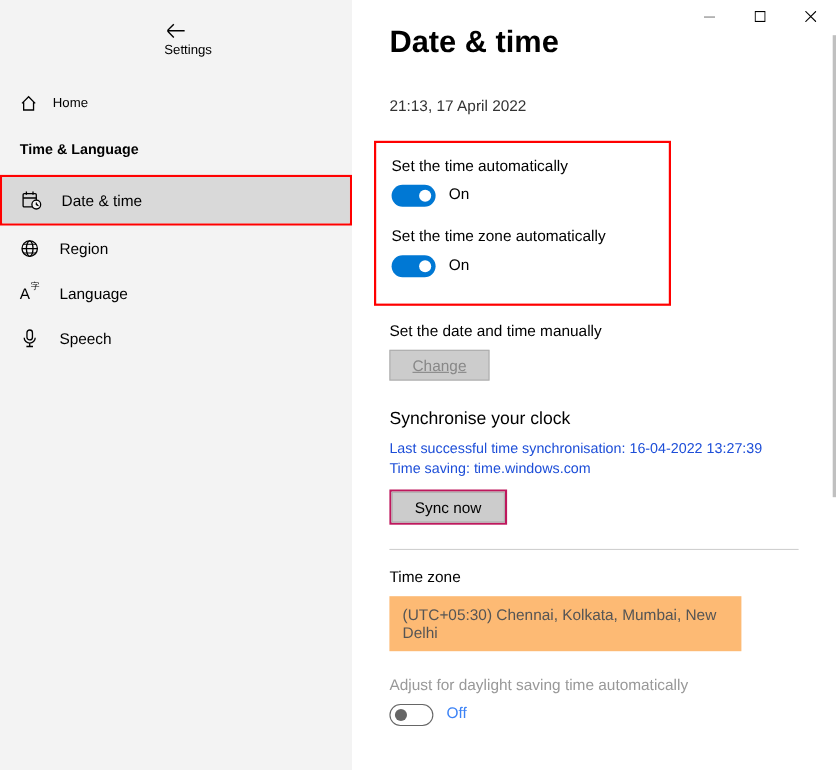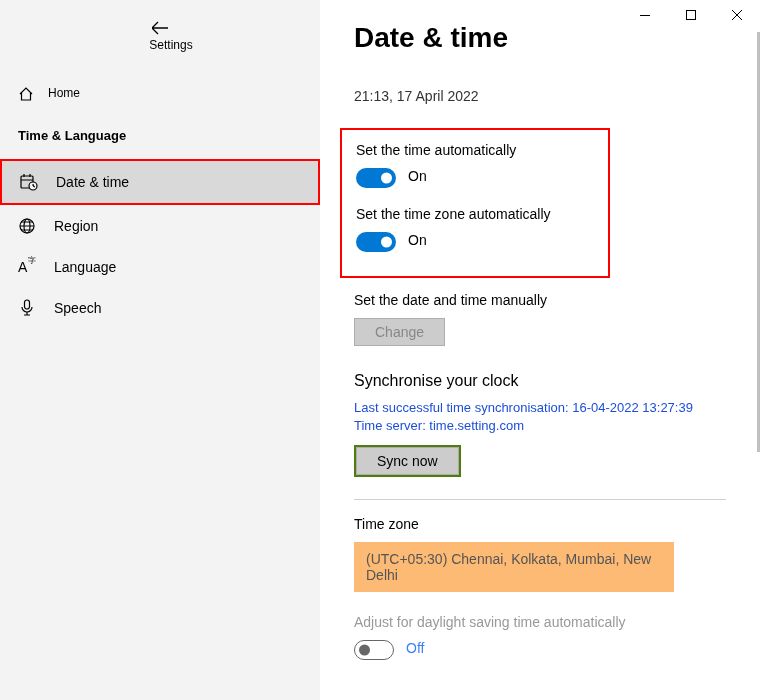--- a/index.html
+++ b/index.html
@@ -25,22 +25,22 @@
     .toggle-row { display: flex; align-items: flex-start; margin-bottom: 18px; }
     .toggle { width: 40px; height: 20px; border-radius: 20px; position: relative; cursor: pointer; margin-right: 12px; }
     .toggle.on { background: #0078d4; }
     .toggle.off { background: #fff; border: 1.5px solid #666; }
     .toggle .knob { position: absolute; width: 11px; height: 11px; border-radius: 50%; top: 50%; transform: translateY(-50%); }
     .toggle.on .knob { background: #fff; right: 4px; }
     .toggle.off .knob { background: #666; left: 4px; }
     .toggle-text { font-size: 14px; }
     .highlight-block { border: 2px solid #ff0000; padding: 12px 14px 6px 14px; margin-bottom: 14px; margin-left: -14px; width: 270px; }
     .btn { border: 1px solid #adadad; background: #ccc; padding: 5px 20px; font-size: 14px; cursor: pointer; }
-    .btn.disabled { color: #888; cursor: default; }
-    .btn-wrap.highlighted { display: inline-block; border: 2px solid #4d7c0f; }
+    .btn.disabled { color: #888; cursor: default; text-decoration: underline; }
+    .btn-wrap.highlighted { display: inline-block; border: 2px solid #be185d; }
     .info-text { font-size: 13px; color: #1d4ed8; margin-bottom: 3px; }
     .hr { border-bottom: 1px solid #d0d0d0; margin: 22px 0 16px 0; }
     .select-box { background: #fdba74; color: #555; padding: 9px 12px; font-size: 14px; cursor: pointer; width: 320px; }
     .window-controls { position: absolute; top: 0; right: 0; display: flex; z-index: 10; }
     .win-ctrl { width: 46px; height: 30px; display: flex; align-items: center; justify-content: center; cursor: pointer; }
     .scroll-thumb { position: absolute; right: 0; top: 32px; width: 3px; height: 420px; background: #c0c0c0; }
     .icon-a { font-size: 14px; position: relative; }
     .icon-a sup { font-size: 8px; position: absolute; top: -4px; left: 10px; }
     .dim-label { color: #999; font-size: 14px; margin-bottom: 10px; }
   </style>
@@ -139,21 +139,21 @@
         </div>
       <span class="toggle-text">On</span>
     </div>
   </div>
 
   <div class="label">Set the date and time manually</div>
   <button class="btn disabled" style="margin-bottom:26px;">Change</button>
 
   <div class="label" style="font-size:16px;">Synchronise your clock</div>
   <div class="info-text">Last successful time synchronisation: 16-04-2022 13:27:39</div>
-  <div class="info-text" style="margin-bottom:12px;">Time server: time.setting.com</div>
+  <div class="info-text" style="margin-bottom:12px;">Time saving: time.windows.com</div>
   <div class="btn-wrap highlighted">
     <button class="btn">Sync now</button>
   </div>
 
   <div class="hr"></div>
 
   <div class="label">Time zone</div>
   <div class="select-box">(UTC+05:30) Chennai, Kolkata, Mumbai, New Delhi</div>
 
   <div style="height:22px;"></div>

